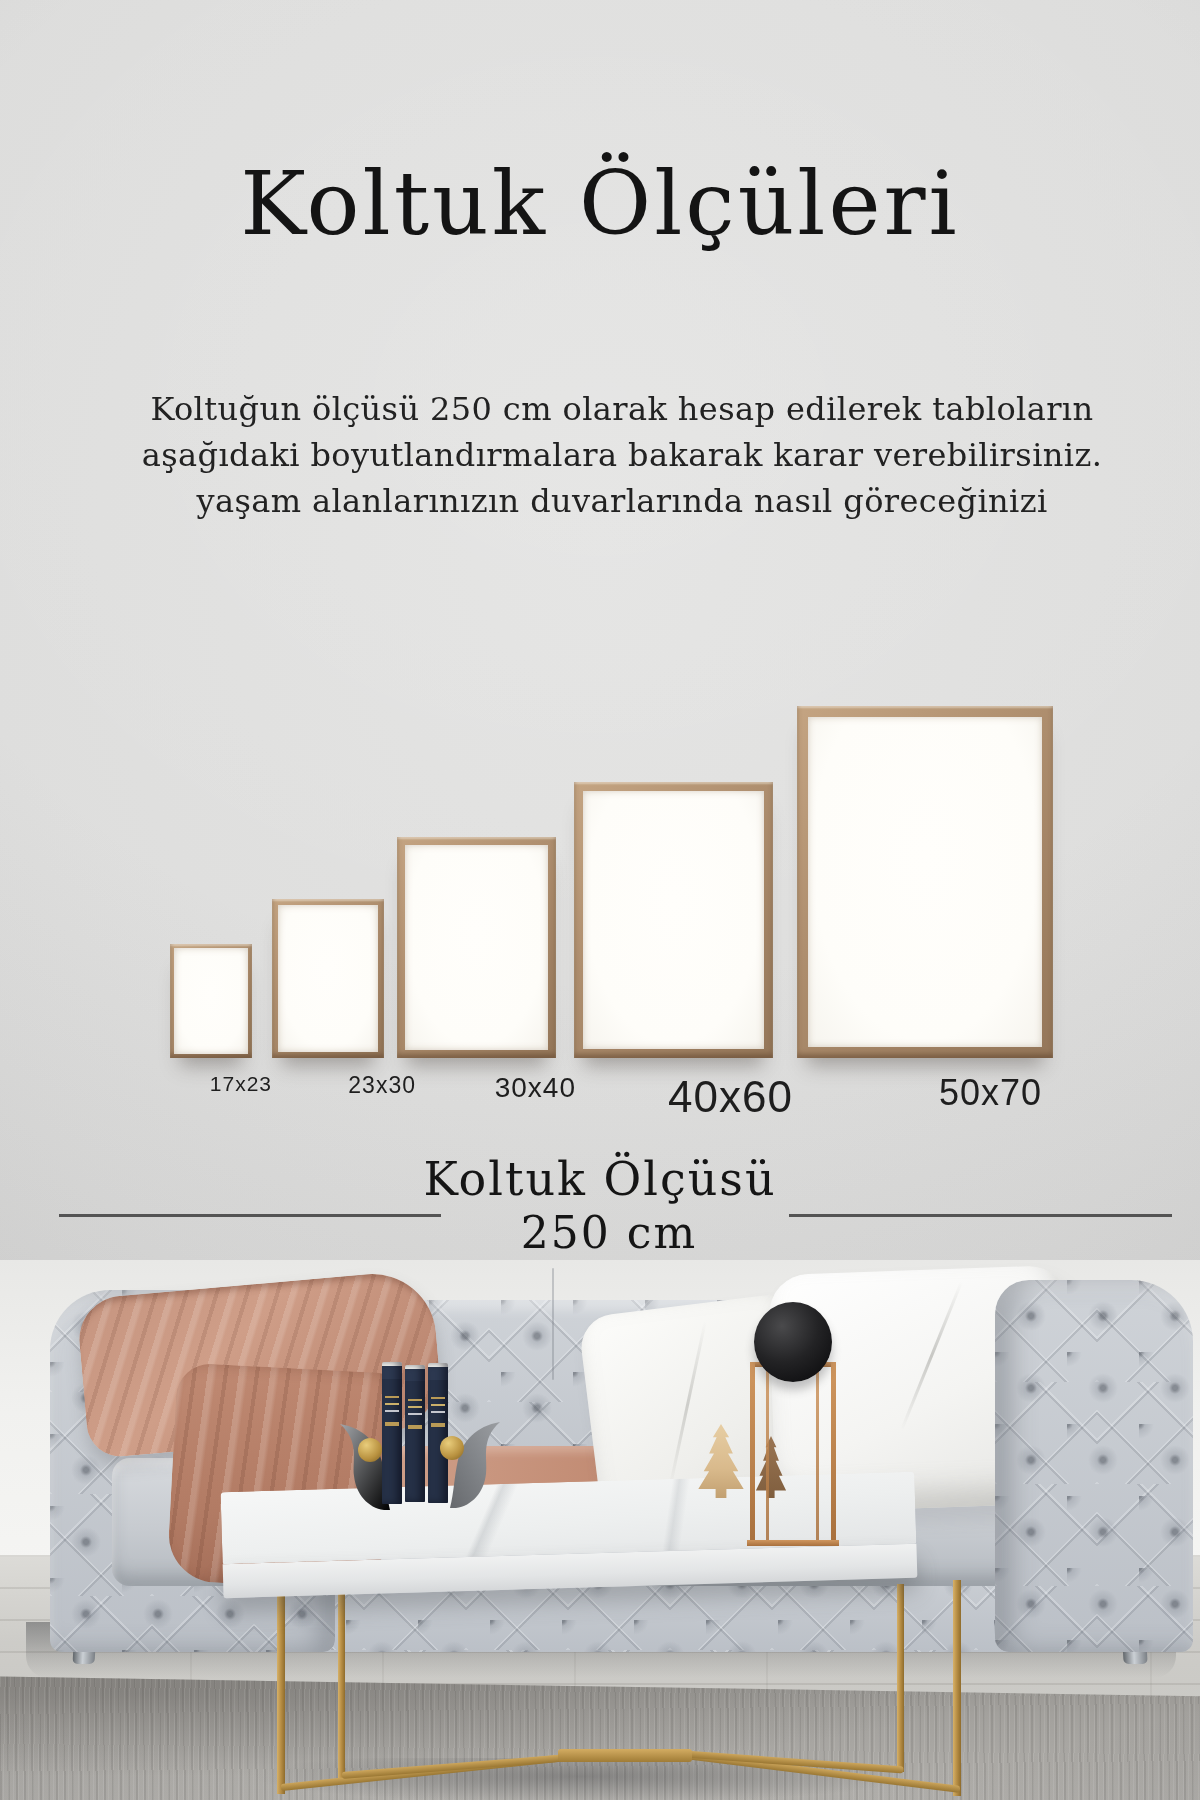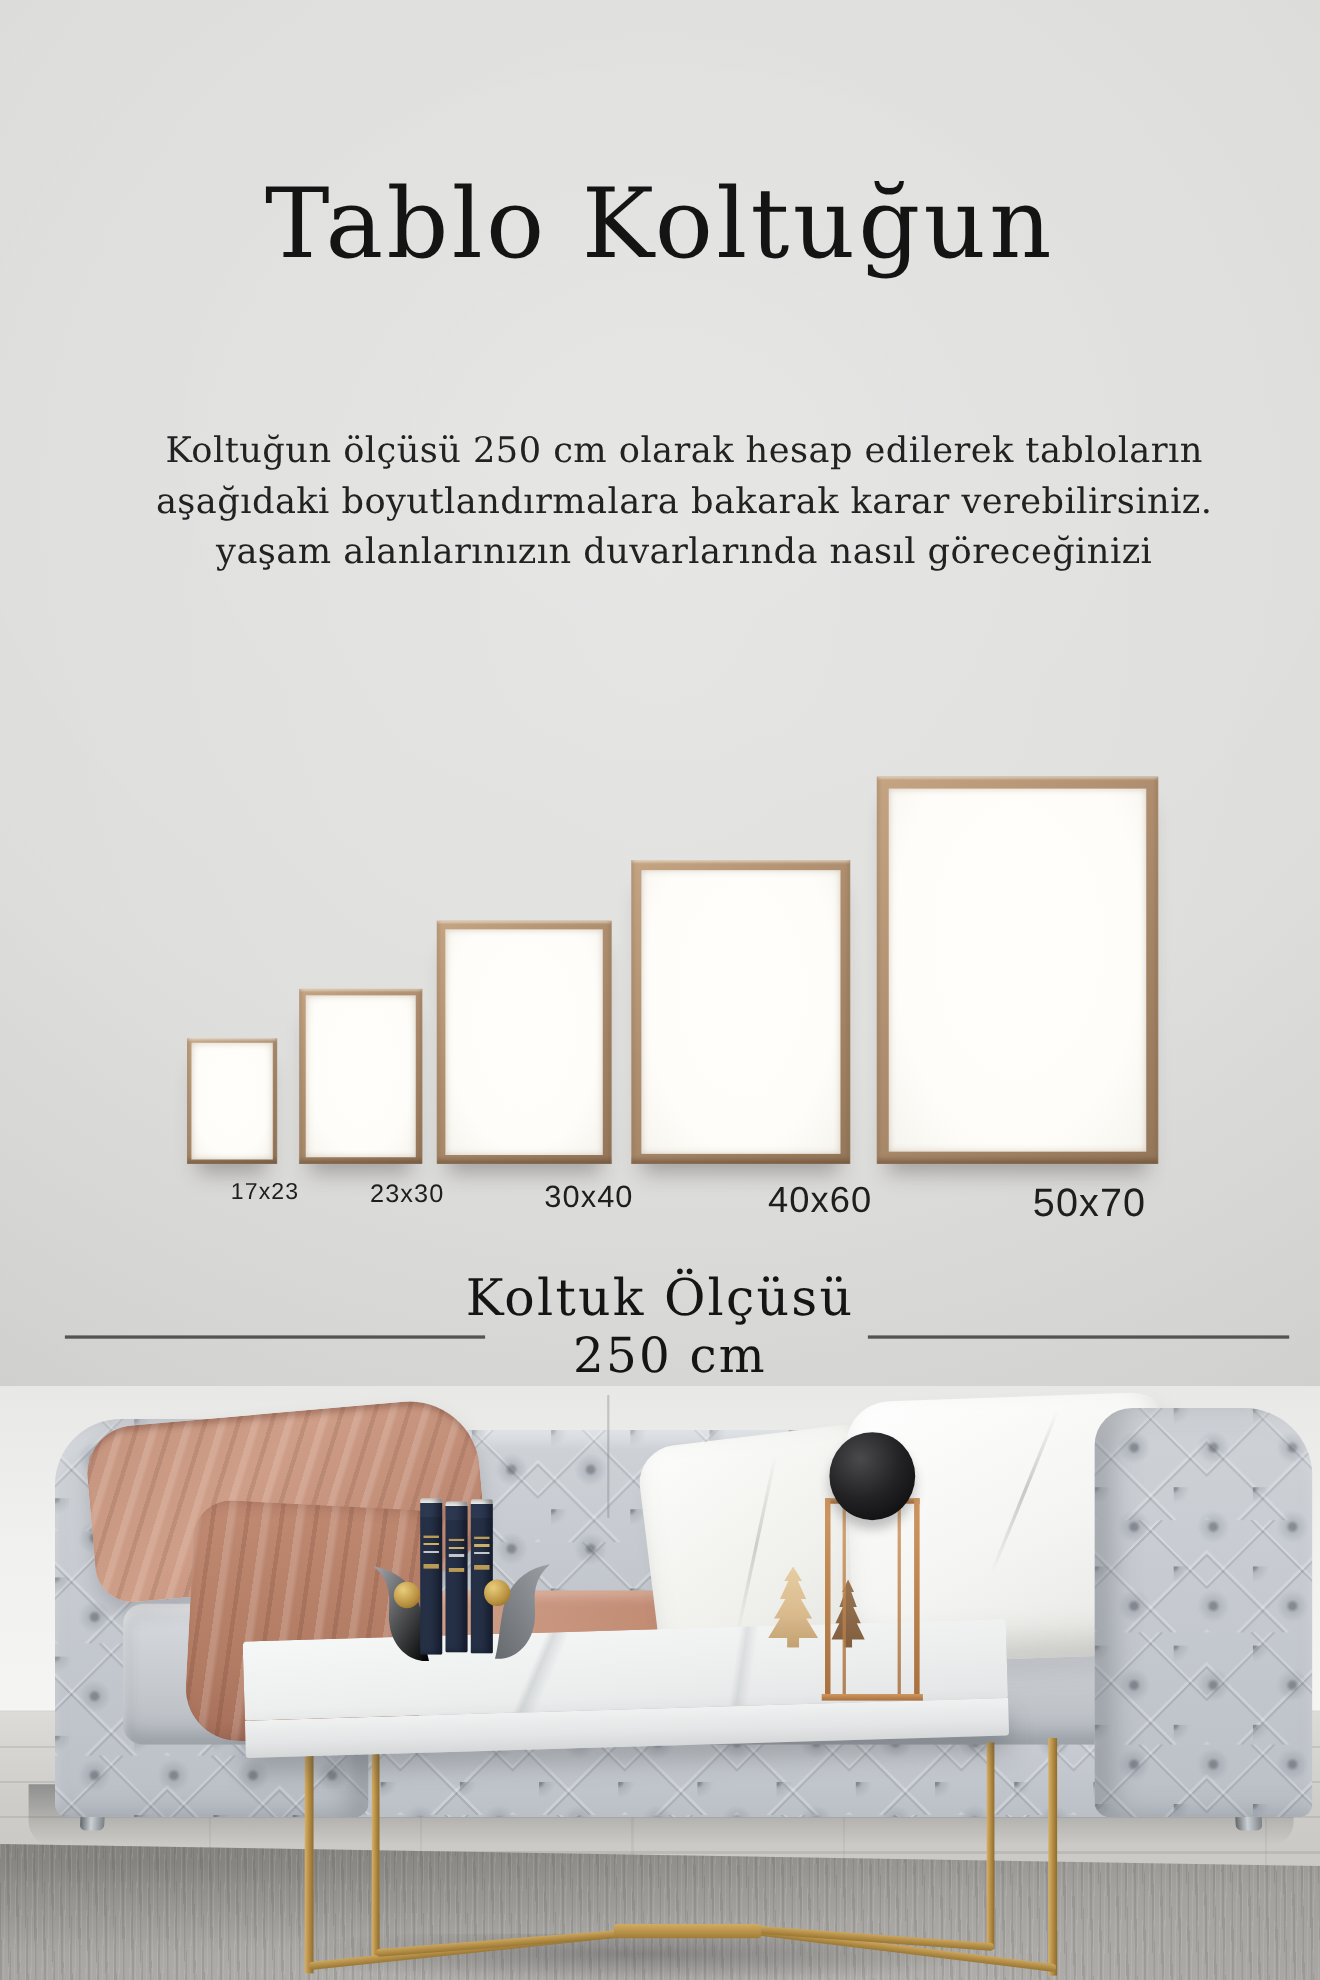--- a/index.html
+++ b/index.html
@@ -25,23 +25,23 @@
     background: radial-gradient(ellipse at 50% 42%, #fffefb 0%, #fefdf9 68%, #f6f4ee 100%);
     box-shadow: inset 0 0 7px rgba(120,90,60,.28); }
   .f1 { left:170px; top:944px; width:82px;  height:114px; } .f1 .mat { inset:4px; }
   .f2 { left:272px; top:899px; width:112px; height:159px; } .f2 .mat { inset:6px; }
   .f3 { left:397px; top:837px; width:159px; height:221px; } .f3 .mat { inset:8px; }
   .f4 { left:574px; top:782px; width:199px; height:276px; } .f4 .mat { inset:9px; }
   .f5 { left:797px; top:706px; width:256px; height:352px; } .f5 .mat { inset:11px; }
 
   .flabel { position:absolute; top:1072px; text-align:right; color:#1e1e1e; z-index:2; letter-spacing:1px; }
   .fl1 { left:150px; width:122px; font-size:21px; }
-  .fl2 { left:252px; width:152px; font-size:23px; }
+  .fl2 { left:264px; width:152px; font-size:23px; }
   .fl3 { left:377px; width:199px; font-size:28px; }
-  .fl4 { left:554px; width:239px; font-size:33px; }
+  .fl4 { left:554px; width:239px; font-size:44px; }
   .fl5 { left:746px; width:296px; font-size:36px; }
 
   
   .measure { position:absolute; left:0; top:1154px; width:100%; text-align:center; z-index:2;
     font-family:"DejaVu Serif", serif; color:#151515; }
   .measure .m1 { font-size:46px; letter-spacing:2px; line-height:1.1; }
   .measure .m2 { font-size:44px; letter-spacing:2px; line-height:1.1; margin-top:4px;margin-left:18px; }
   .rule { position:absolute; top:1214px; height:3px; background:#545454; z-index:2; }
   .rule-left  { left:59px;  width:382px; }
   .rule-right { left:789px; width:383px; }
@@ -179,21 +179,21 @@
 
   .photo-vignette { inset:0; z-index:13; pointer-events:none;
     background: radial-gradient(130% 120% at 50% 30%, transparent 58%, rgba(52,52,56,.22) 100%); }
 </style>
 </head>
 <body>
 
 <div class="poster">
   <div class="top-vignette"></div>
 
-  <div class="title">Tablo Koltuğun</div>
+  <div class="title">Koltuk Ölçüleri</div>
 
   <div class="intro">
     <div>Koltuğun ölçüsü 250 cm olarak hesap edilerek tabloların</div>
     <div>aşağıdaki boyutlandırmalara bakarak karar verebilirsiniz.</div>
     <div>yaşam alanlarınızın duvarlarında nasıl göreceğinizi</div>
   </div>
 
   <div class="frame f1">
       <div class="mat"></div>
     </div>

